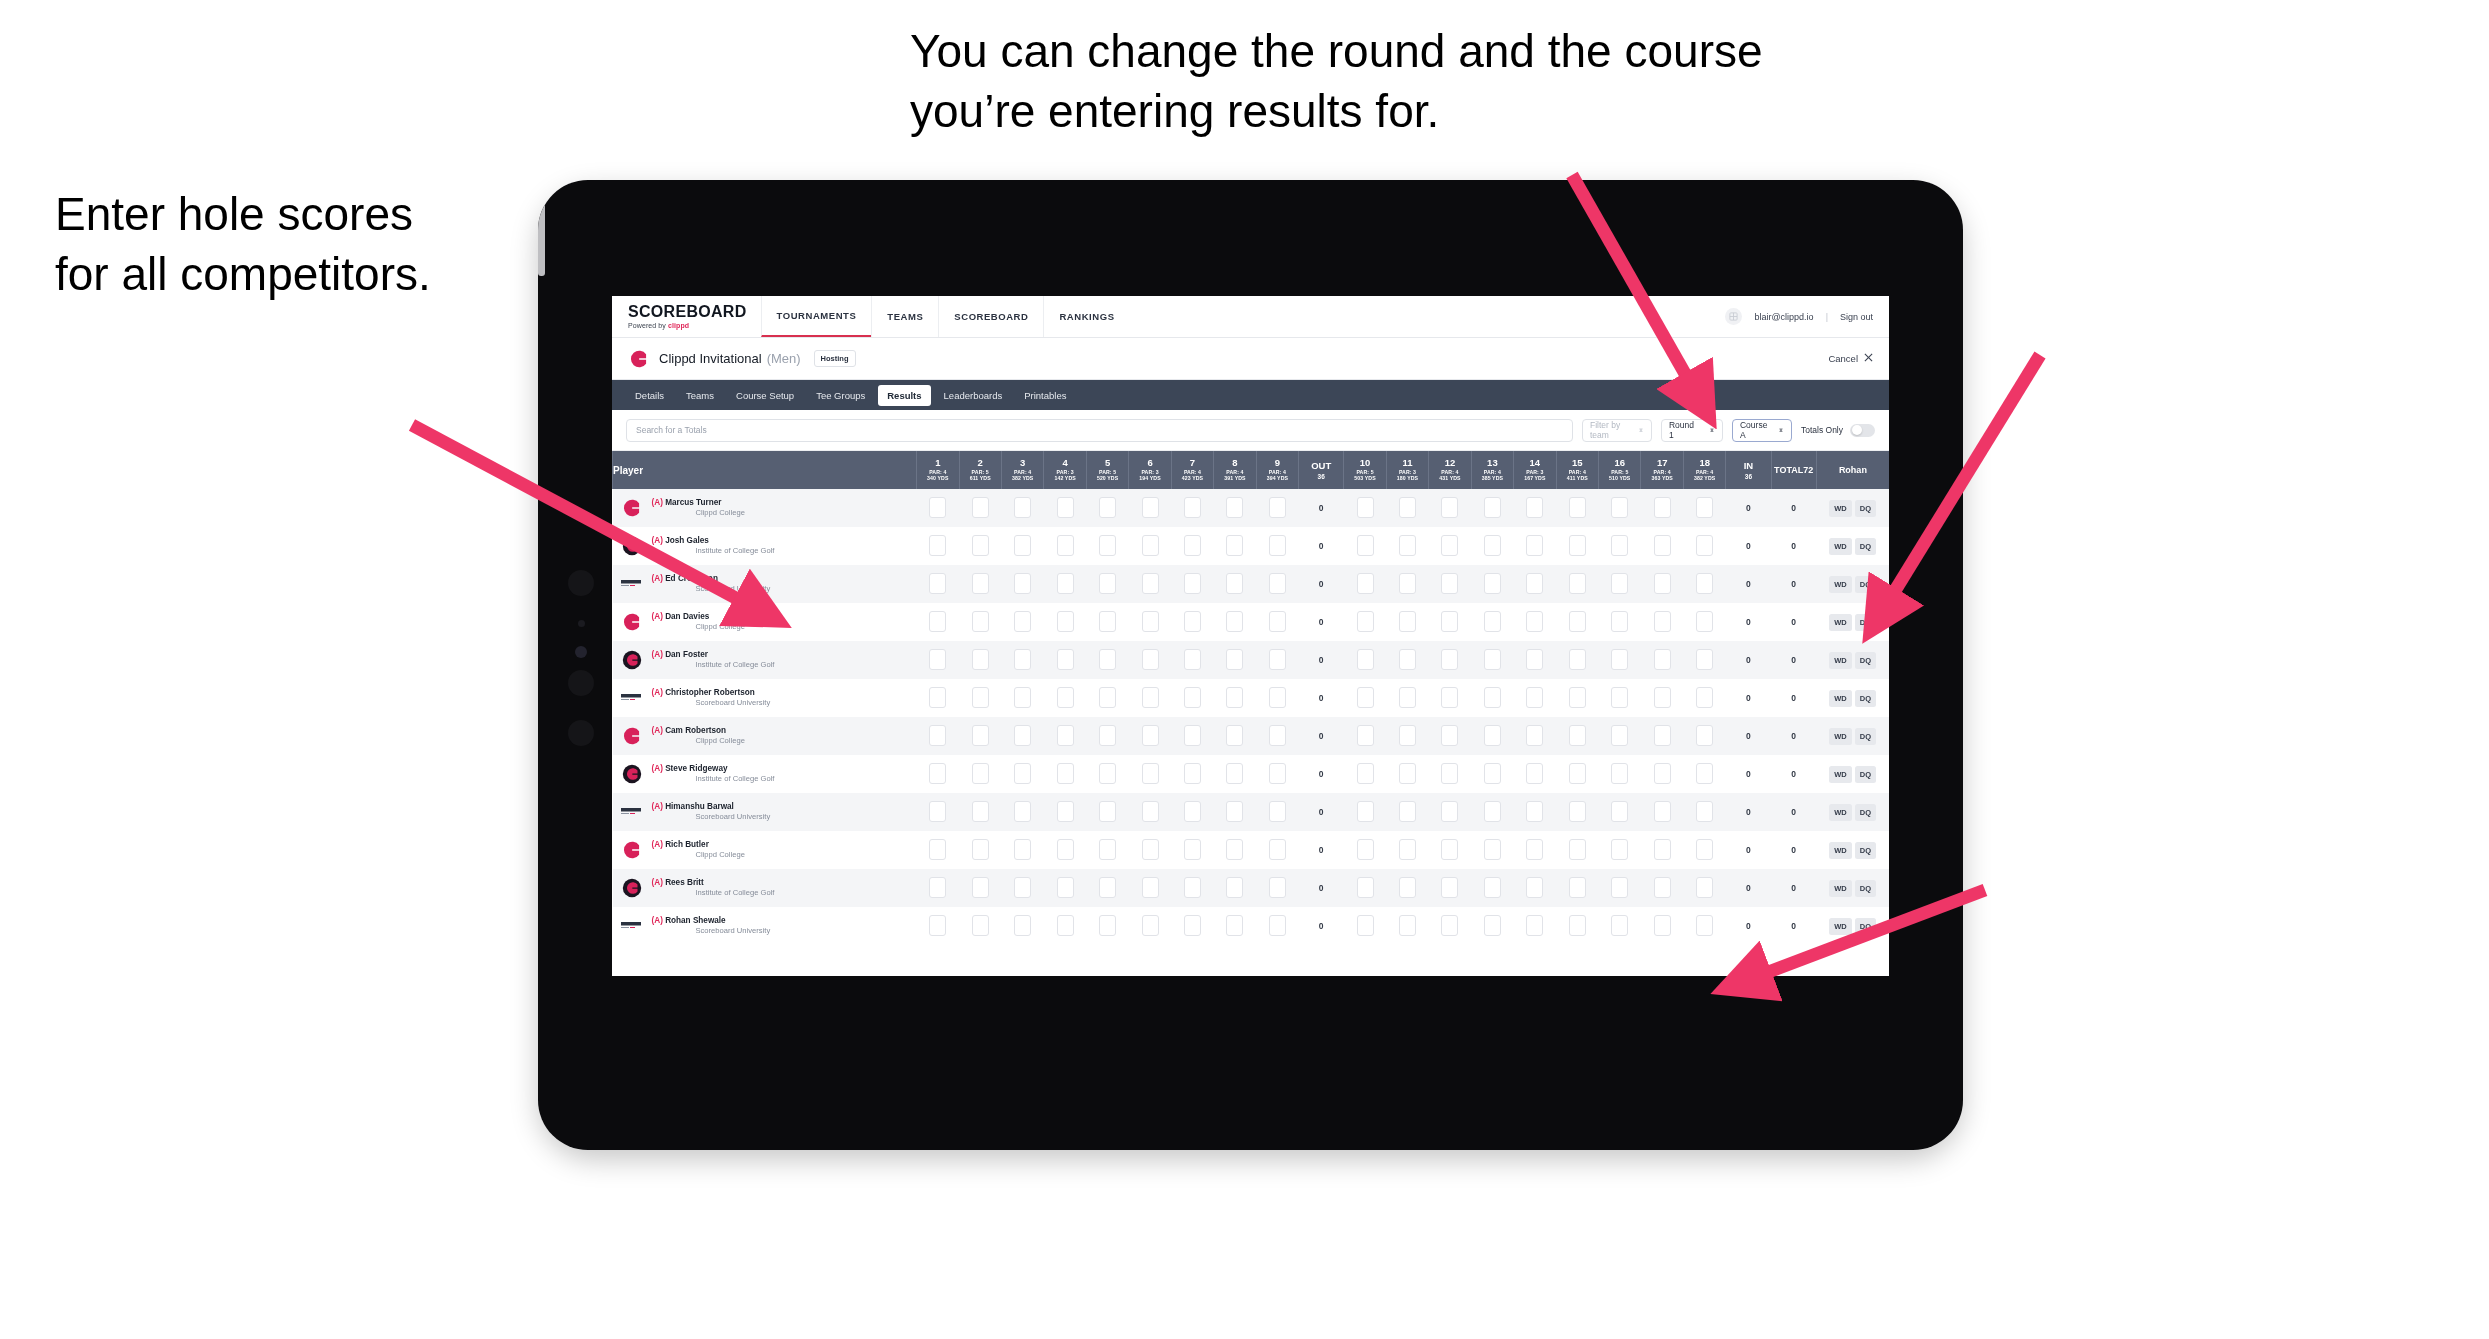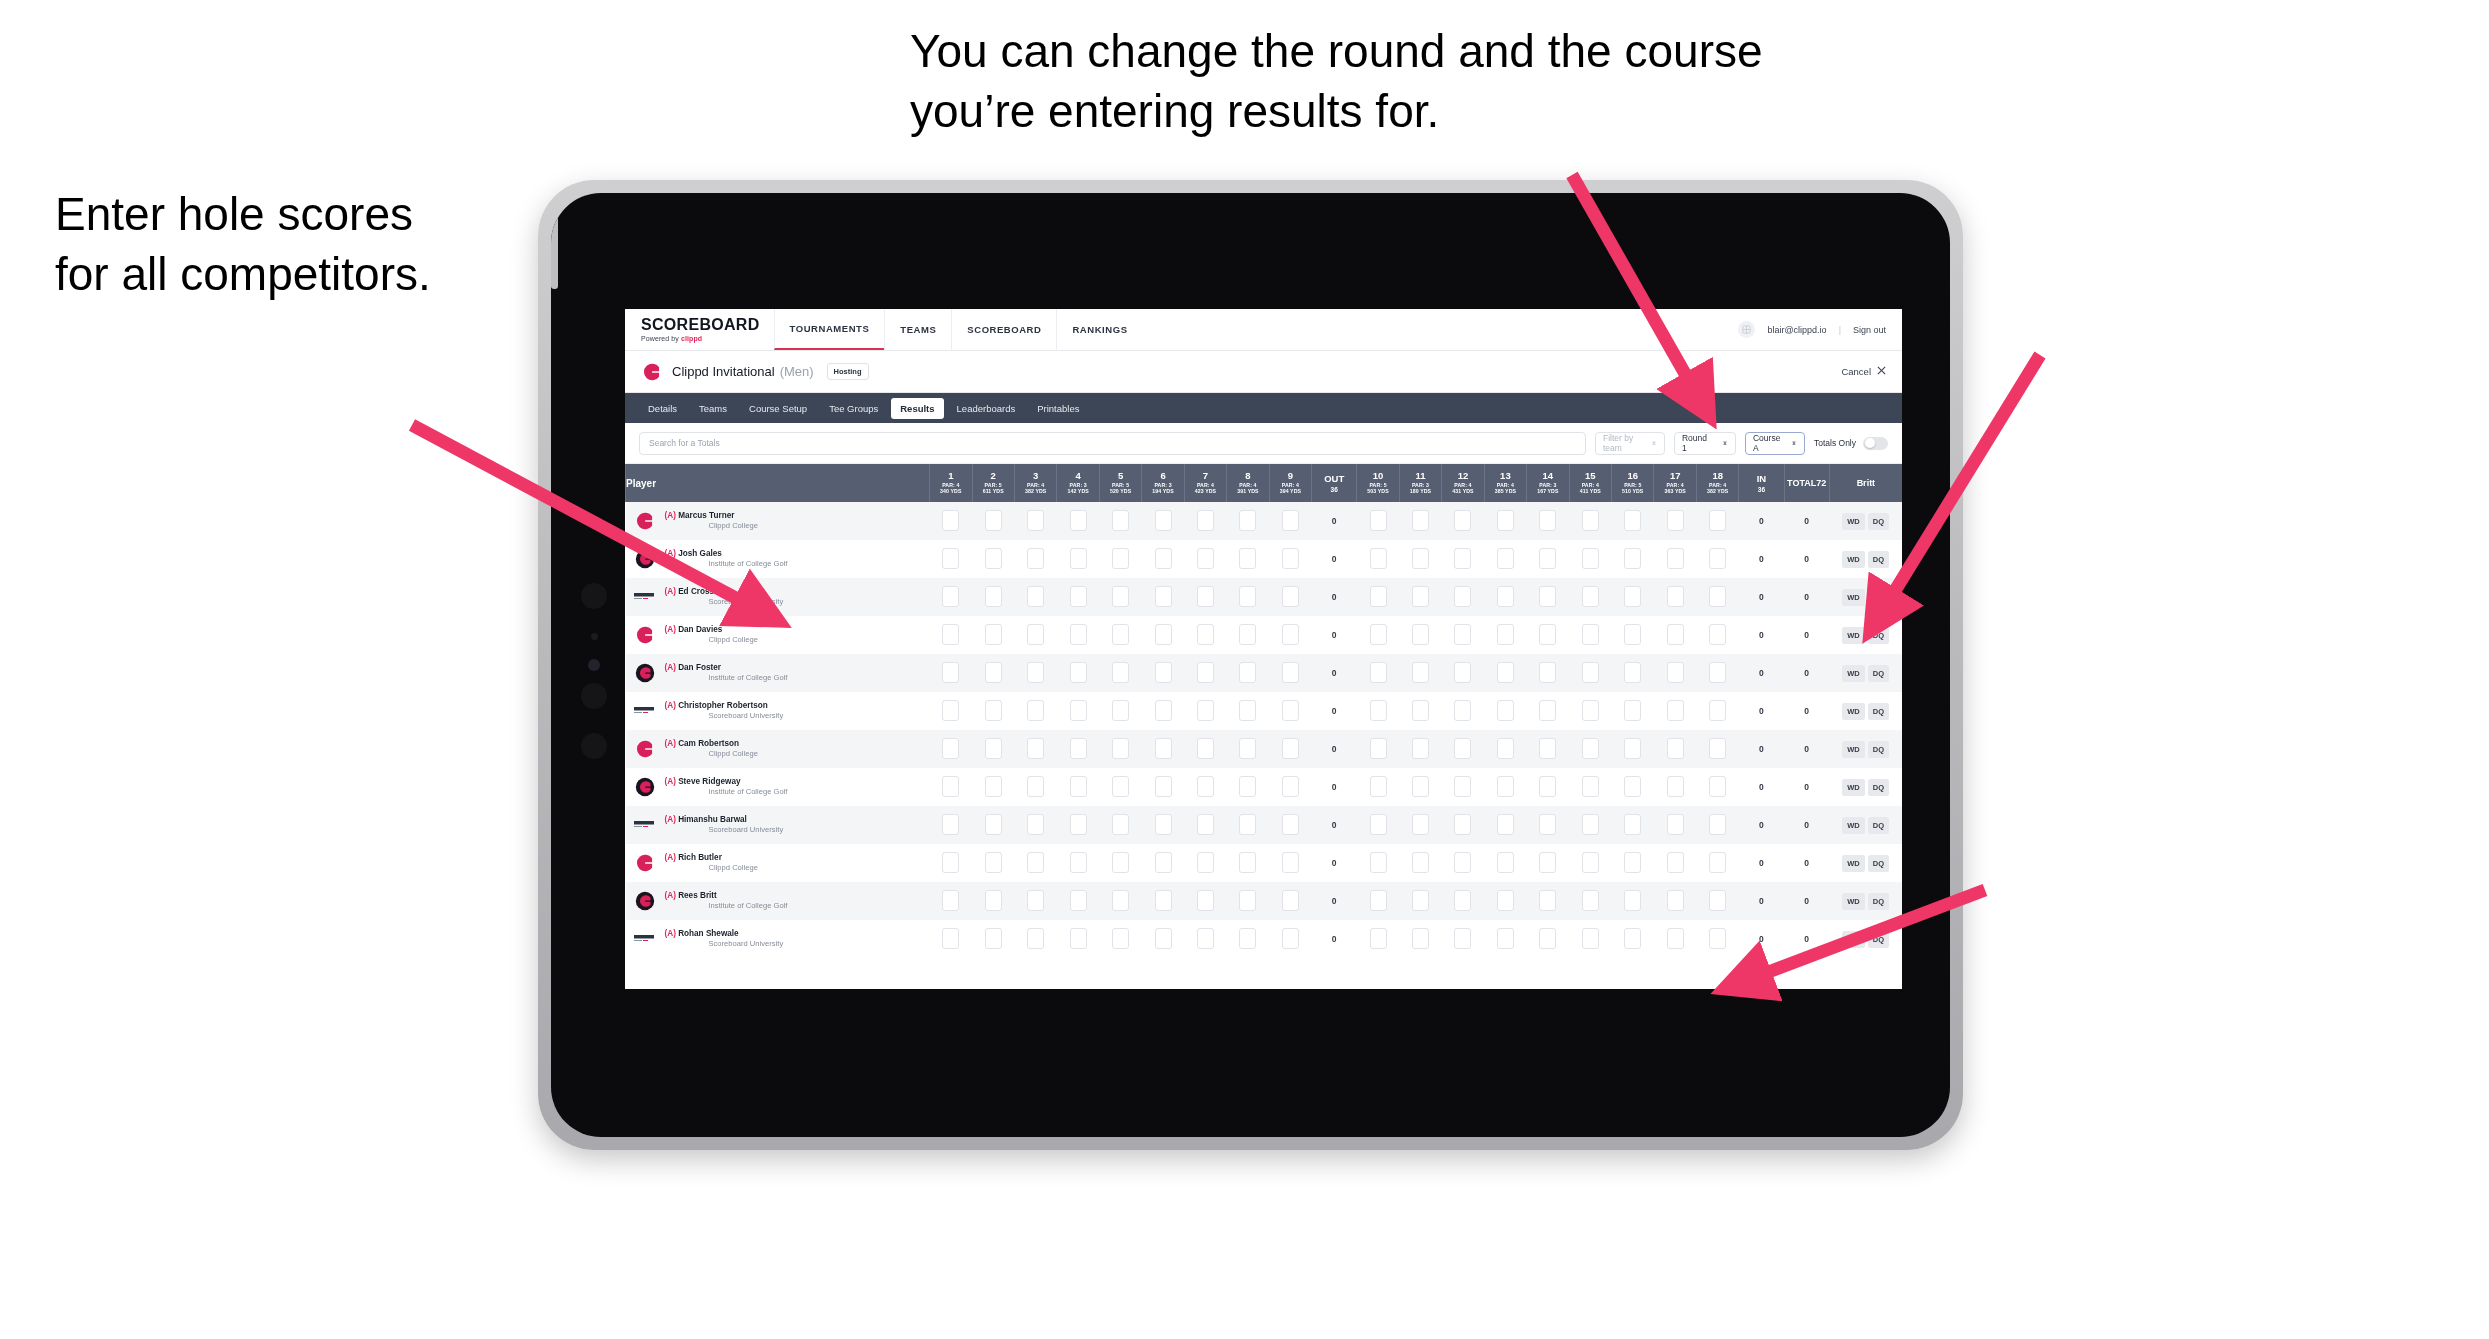--- a/index.html
+++ b/index.html
@@ -28,21 +28,21 @@
 
   
   .arrow-svg { position: absolute; left: 0; top: 0; width: 2489px; height: 1339px; pointer-events: none; }
 
   
   #tablet {
     position: absolute; left: 538px; top: 180px;
     width: 1425px; height: 970px;
     border-radius: 56px;
     background: linear-gradient(180deg,#cfcfd1 0%, #b9b9bc 50%, #a9a9ad 100%);
-    padding: 13px;
+    padding: 0;
     box-shadow: 0 10px 28px rgba(0,0,0,0.22);
   }
   #tablet-inner {
     width: 100%; height: 100%;
     background: #0b0b0d;
     border-radius: 50px;
     position: relative;
     overflow: hidden;
   }
   #btn-a { left:-3px; top:120px; width:7px; height:96px; background:#bfbfc2; border-radius:3px;}
@@ -296,21 +296,21 @@
                   <th class="hole">11<span class="par">PAR: 3</span><span class="yds">180 YDS</span></th>
                   <th class="hole">12<span class="par">PAR: 4</span><span class="yds">431 YDS</span></th>
                   <th class="hole">13<span class="par">PAR: 4</span><span class="yds">385 YDS</span></th>
                   <th class="hole">14<span class="par">PAR: 3</span><span class="yds">167 YDS</span></th>
                   <th class="hole">15<span class="par">PAR: 4</span><span class="yds">411 YDS</span></th>
                   <th class="hole">16<span class="par">PAR: 5</span><span class="yds">510 YDS</span></th>
                   <th class="hole">17<span class="par">PAR: 4</span><span class="yds">363 YDS</span></th>
                   <th class="hole">18<span class="par">PAR: 4</span><span class="yds">382 YDS</span></th>
                   <th class="tot">IN<span class="sub">36</span></th>
                   <th class="totalcol">TOTAL<span class="sub">72</span></th>
-                  <th class="label">Britt</th>
+                  <th class="label">Rohan</th>
                 </tr>
             </thead>
             <tbody id="body-rows">
                 <tr>
                   <td class="player">
                     <div class="pcell">
                       <span class="plogo">
                         <svg width="20" height="20" viewBox="0 0 24 24">
                           <path d="M20.5 6.2A10 10 0 1 0 20.5 17.8 L20.5 12.8 L12.2 12.8 L12.2 11.2 L20.5 11.2 Z" fill="#d8215a"></path>
                         </svg>

